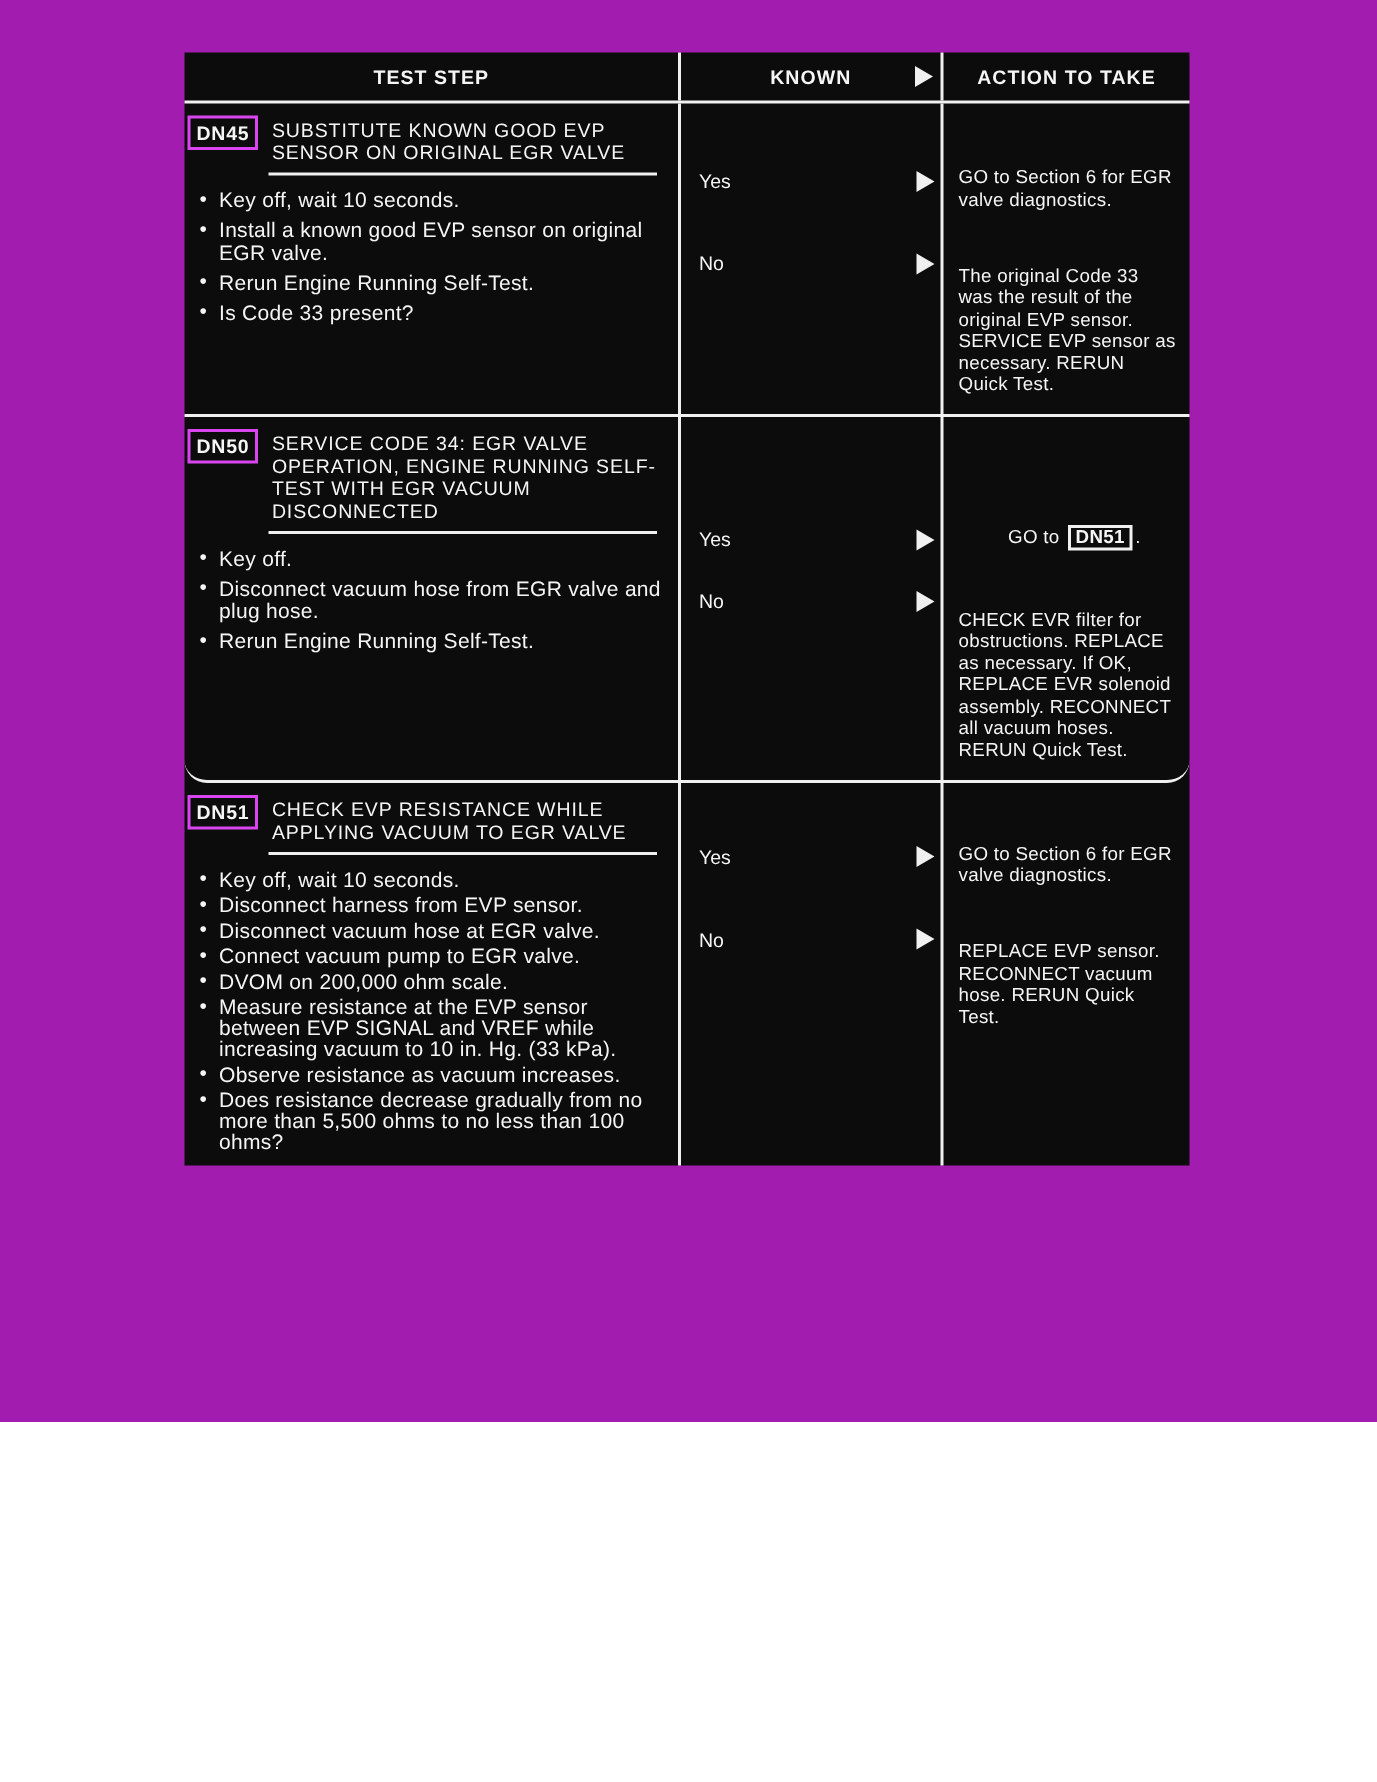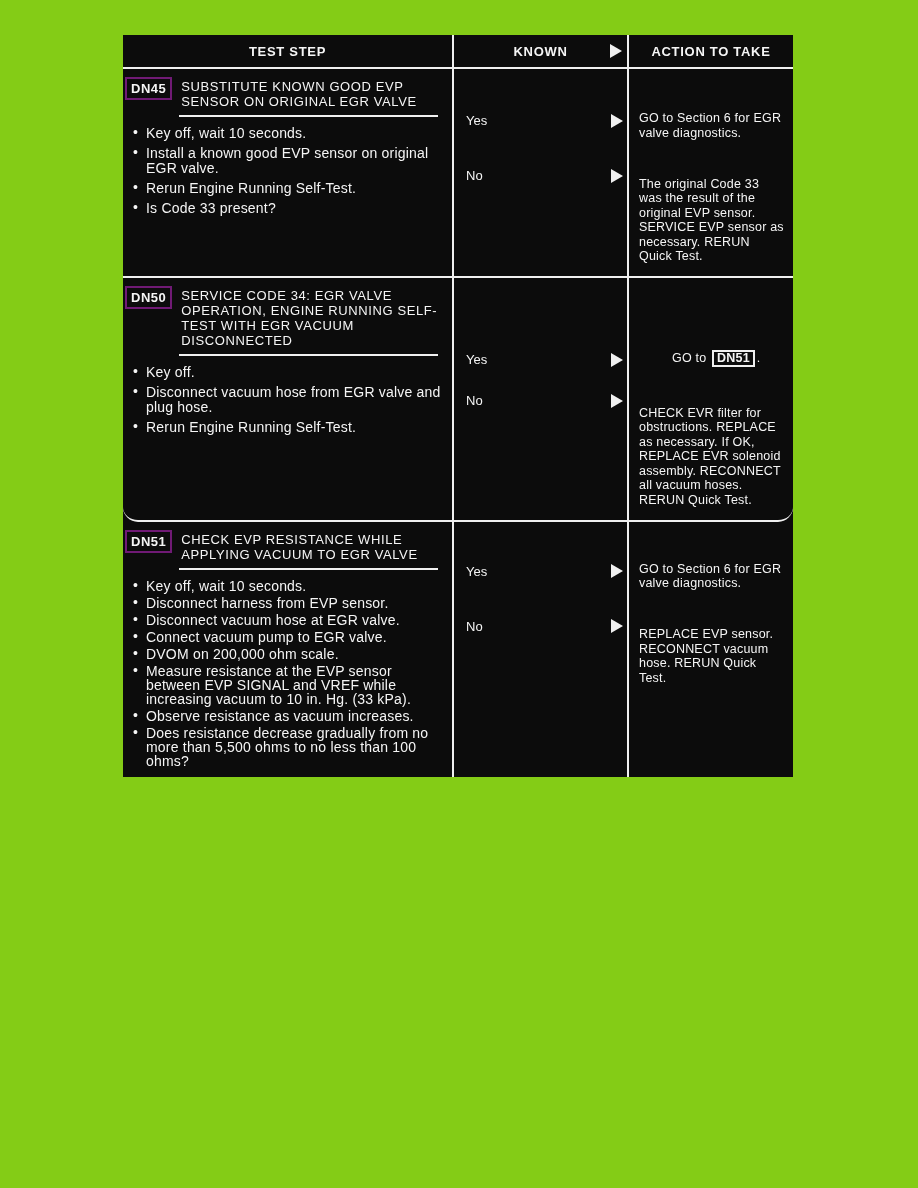--- a/index.html
+++ b/index.html
@@ -1,20 +1,20 @@
 <!DOCTYPE html>
 <html><head>
 <meta charset="utf-8">
 <style>
   html,body { margin:0; padding:0; }
   body { background:#ffffff; font-family:"Liberation Sans", sans-serif; }
   .page {
     position:relative;
-    width:918px; height:1188px;
-    background:#84cc16;
+    width:918px; height:948px;
+    background:#a21caf;
     overflow:hidden;
   }
   .doc-table {
     position:absolute; left:123px; top:35px;
     width:670px;
     background:#0c0c0c;
     color:#f5f5f5;
   }
   
   .header-row {
@@ -44,21 +44,21 @@
   .row-dn50 { min-height:238px;border-radius:15px; }
   .row-dn51 { min-height:254px; }
   .cell { box-sizing:border-box; }
   .cell-result, .cell-action {
     border-left:2px solid #f0f0f0;
     display:flex; flex-direction:column; align-items:stretch;
   }
   
   .step-header { display:flex; align-items:flex-start; padding:8px 14px 0 2px; }
   .step-id {
-    border:2px solid #701a75;
+    border:2px solid #d946ef;
     font-weight:700; font-size:13px; letter-spacing:0.5px;
     padding:2px 4px;
     flex:0 0 auto;
   }
   .step-title {
     flex:1; margin-left:7px;
     padding:2px 0 6px 2px;
     border-bottom:2px solid #f0f0f0;
     font-size:13px; line-height:15px; letter-spacing:0.6px;
     text-transform:uppercase;

